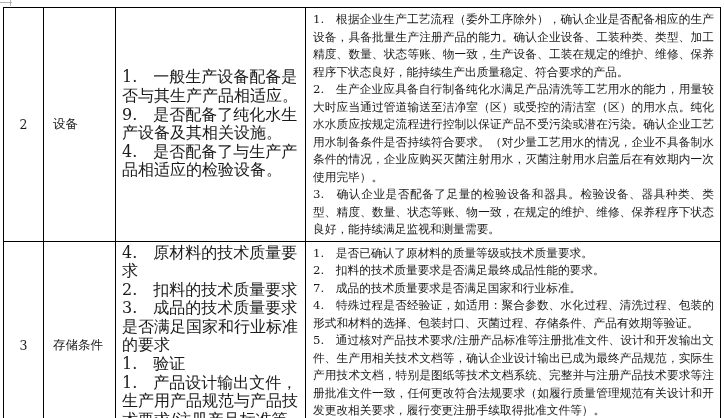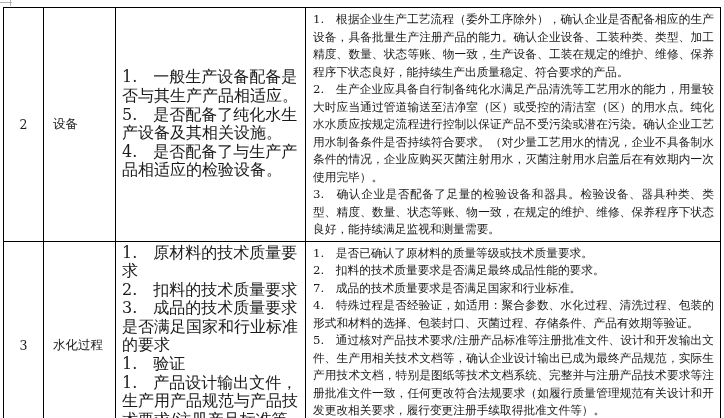--- a/index.html
+++ b/index.html
@@ -87,39 +87,39 @@
   <tbody>
       <tr class="row-top">
     <td class="cell-num">
       <span>2</span>
     </td>
     <td class="cell-cat">
       <span>设备</span>
     </td>
     <td class="cell-items">
       <p class="item">1.　一般生产设备配备是否与其生产产品相适应。</p>
-      <p class="item">5.　是否配备了纯化水生产设备及其相关设施。</p>
+      <p class="item">9.　是否配备了纯化水生产设备及其相关设施。</p>
       <p class="item">4.　是否配备了与生产产品相适应的检验设备。</p>
     </td>
     <td class="cell-details">
       <p class="detail">1.　根据企业生产工艺流程（委外工序除外），确认企业是否配备相应的生产设备，具备批量生产注册产品的能力。确认企业设备、工装种类、类型、加工精度、数量、状态等账、物一致，生产设备、工装在规定的维护、维修、保养程序下状态良好，能持续生产出质量稳定、符合要求的产品。</p>
       <p class="detail">2.　生产企业应具备自行制备纯化水满足产品清洗等工艺用水的能力，用量较大时应当通过管道输送至洁净室（区）或受控的清洁室（区）的用水点。纯化水水质应按规定流程进行控制以保证产品不受污染或潜在污染。确认企业工艺用水制备条件是否持续符合要求。（对少量工艺用水的情况，企业不具备制水条件的情况，企业应购买灭菌注射用水，灭菌注射用水启盖后在有效期内一次使用完毕）。</p>
       <p class="detail">3.　确认企业是否配备了足量的检验设备和器具。检验设备、器具种类、类型、精度、数量、状态等账、物一致，在规定的维护、维修、保养程序下状态良好，能持续满足监视和测量需要。</p>
     </td>
   </tr>
 
   <tr class="row-bot">
     <td class="cell-num">
       <span>3</span>
     </td>
     <td class="cell-cat">
-      <span>水化过程</span>
+      <span>存储条件</span>
     </td>
     <td class="cell-items">
-      <p class="item">1.　原材料的技术质量要求</p>
+      <p class="item">4.　原材料的技术质量要求</p>
       <p class="item">2.　扣料的技术质量要求</p>
       <p class="item">3.　成品的技术质量要求是否满足国家和行业标准的要求</p>
       <p class="item">1.　验证</p>
       <p class="item">1.　产品设计输出文件，生产用产品规范与产品技术要求/注册产品标准等是否一致。</p>
     </td>
     <td class="cell-details">
       <p class="detail">1.　是否已确认了原材料的质量等级或技术质量要求。</p>
       <p class="detail">2.　扣料的技术质量要求是否满足最终成品性能的要求。</p>
       <p class="detail">7.　成品的技术质量要求是否满足国家和行业标准。</p>
       <p class="detail">4.　特殊过程是否经验证，如适用：聚合参数、水化过程、清洗过程、包装的形式和材料的选择、包装封口、灭菌过程、存储条件、产品有效期等验证。</p>

